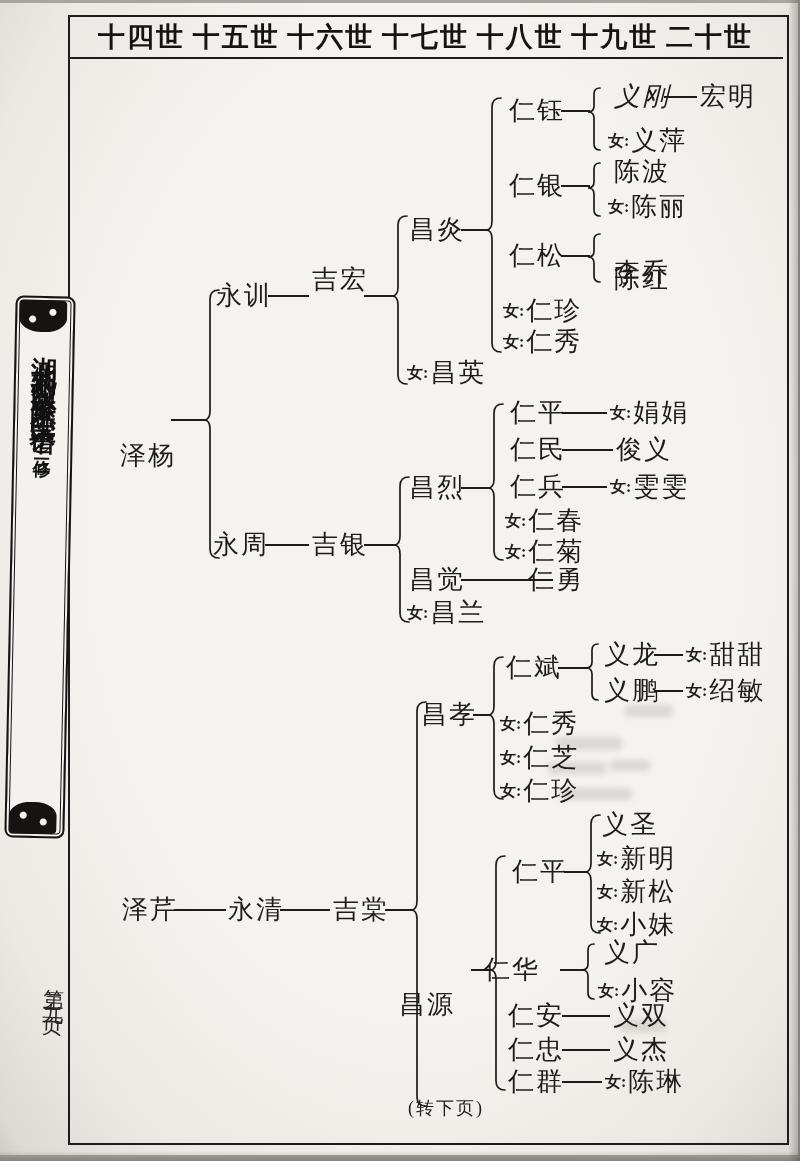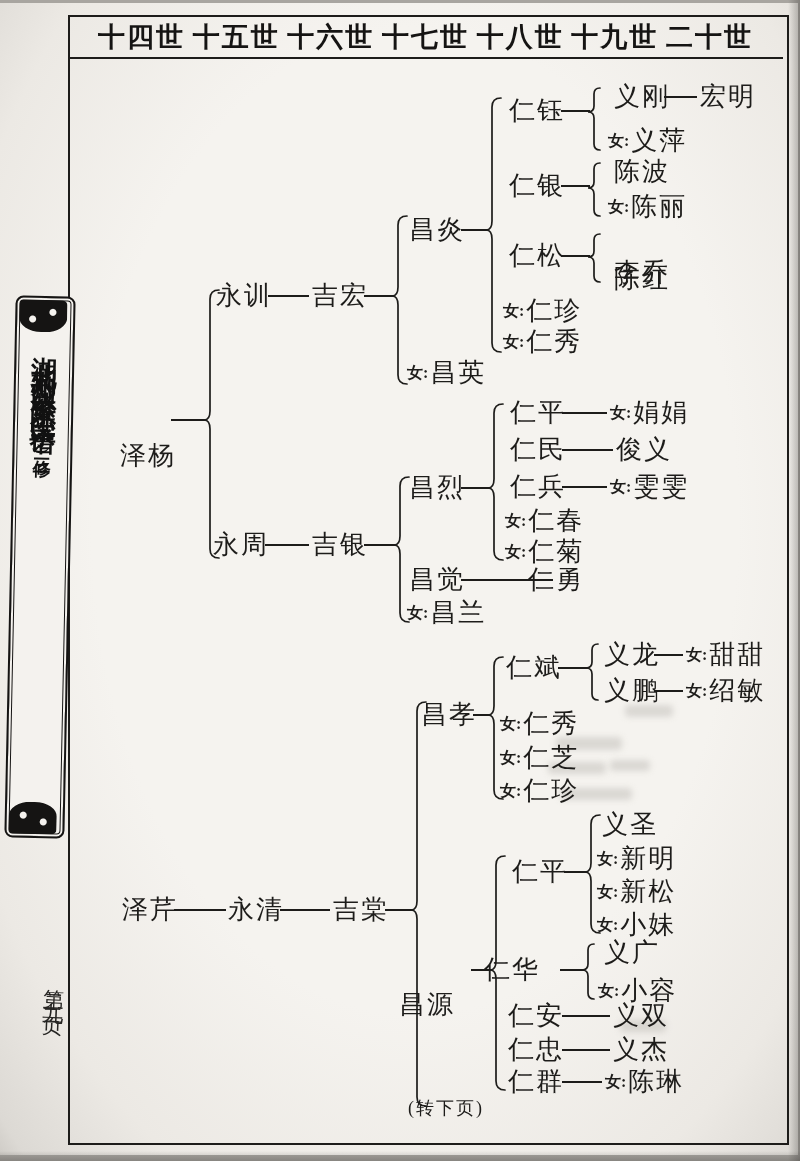--- a/index.html
+++ b/index.html
@@ -135,21 +135,21 @@
     </div>
     <div class="node" style="left: 216px; top: 296px;">
       <span>永训</span>
     </div>
     <div class="node" style="left: 213px; top: 545px;">
       <span>永周</span>
     </div>
     <div class="node" style="left: 228px; top: 910px;">
       <span>永清</span>
     </div>
-    <div class="node" style="left: 312px; top: 296px; align-items: center;">
+    <div class="node" style="left: 312px; top: 280px; align-items: center;">
       <span>吉宏</span>
     </div>
     <div class="node" style="left: 312px; top: 545px;">
       <span>吉银</span>
     </div>
     <div class="node" style="left: 333px; top: 910px;">
       <span>吉棠</span>
     </div>
     <div class="node" style="left: 409px; top: 230px;">
       <span>昌炎</span>
@@ -234,21 +234,21 @@
     </div>
     <div class="node" style="left: 508px; top: 1016px;">
       <span>仁安</span>
     </div>
     <div class="node" style="left: 508px; top: 1050px;">
       <span>仁忠</span>
     </div>
     <div class="node" style="left: 508px; top: 1082px;">
       <span>仁群</span>
     </div>
-    <div class="node" style="left: 614px; top: 97px;">
+    <div class="node" style="left: 614px; top: 97px; font-style: italic;">
       <span>义刚</span>
     </div>
     <div class="node" style="left: 608px; top: 141px;">
       <span class="prefix">女:</span>
       <span>义萍</span>
     </div>
     <div class="node" style="left: 614px; top: 172px;">
       <span>陈波</span>
     </div>
     <div class="node" style="left: 608px; top: 207px;">

